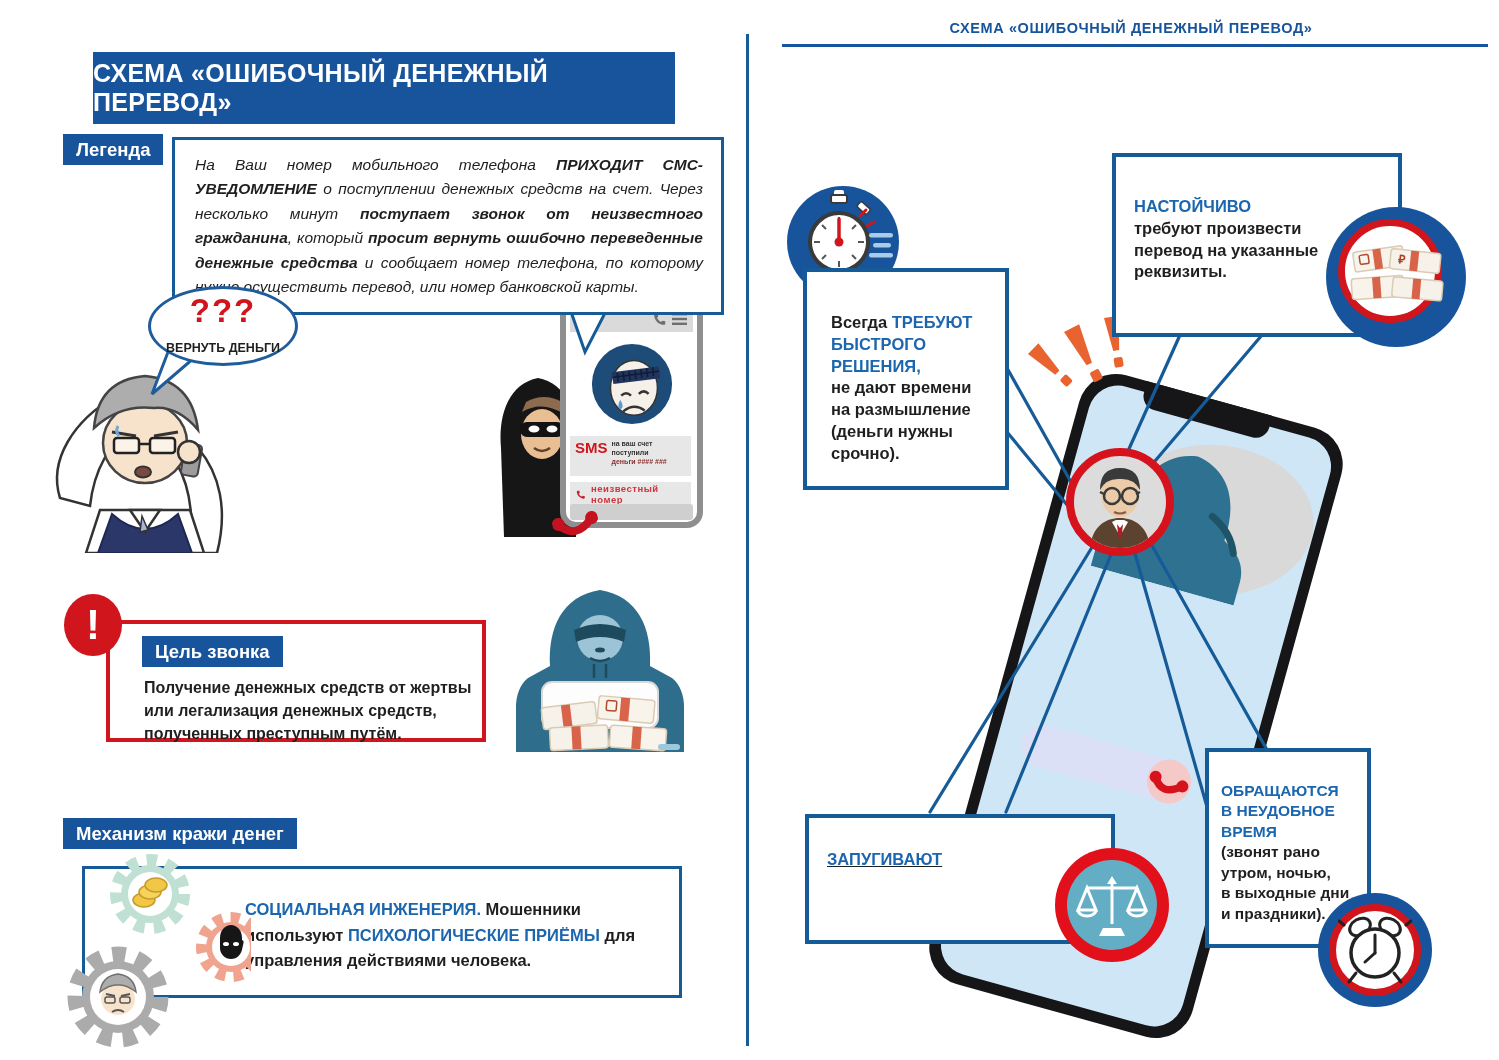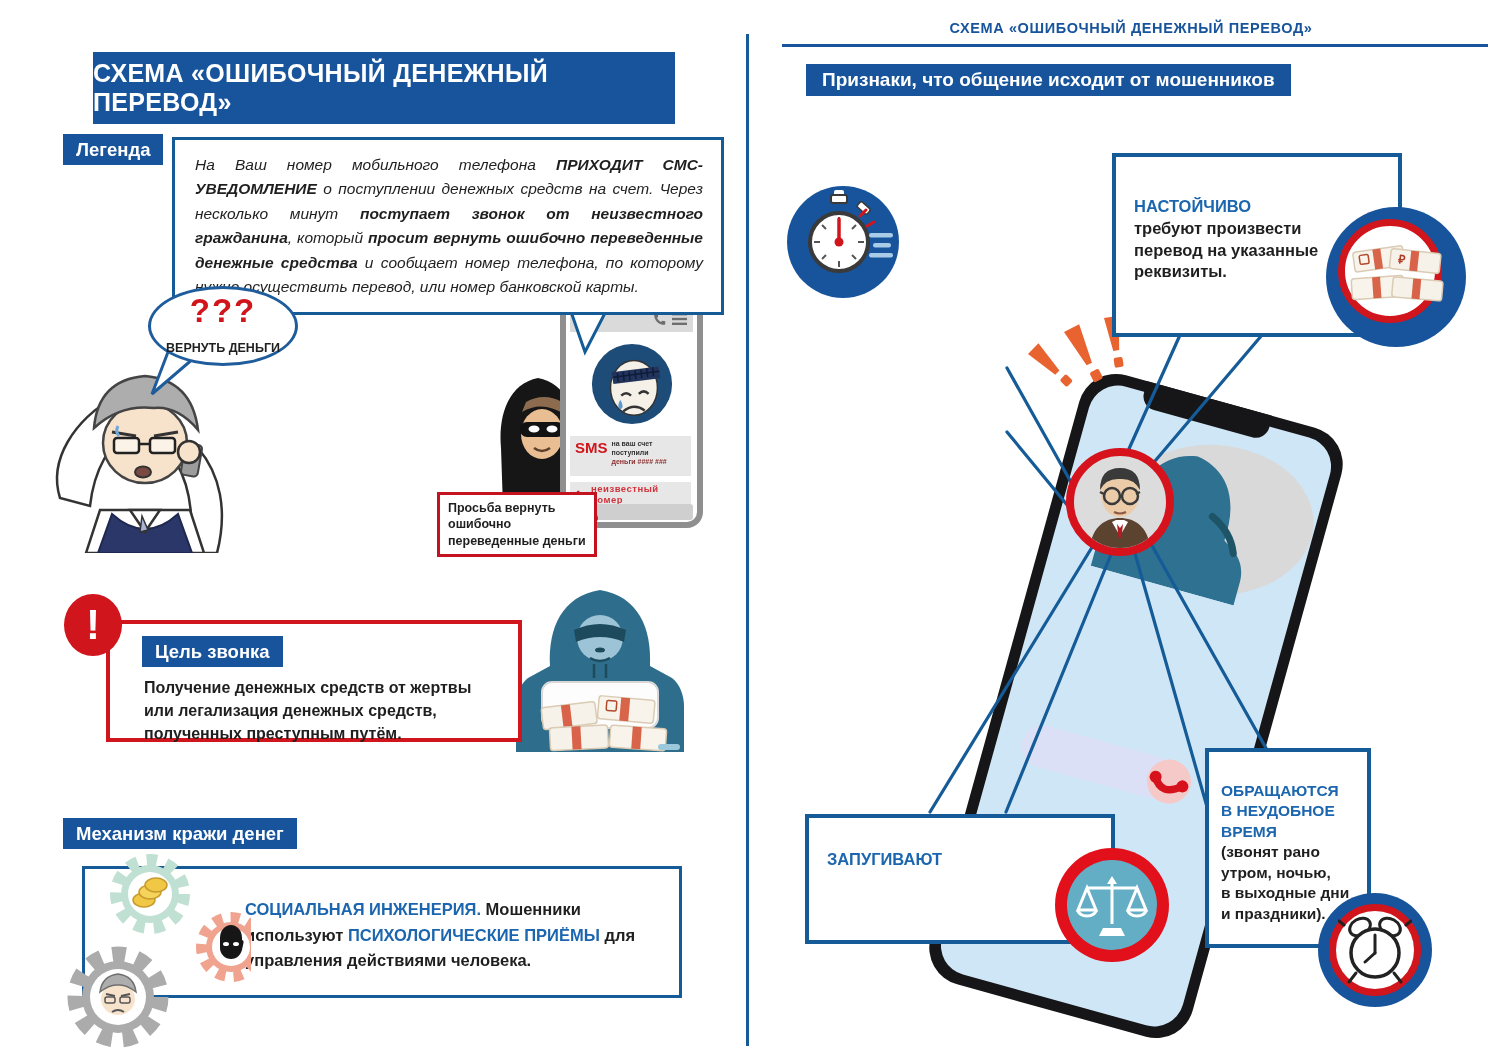--- a/index.html
+++ b/index.html
@@ -25,39 +25,39 @@
     line-height:1.58;text-align:justify;z-index:3;}
   .legend-box .bi{font-weight:bold;}
   .bubble{left:148px;top:286px;width:150px;height:80px;border:3px solid #1F5C9C;border-radius:50%;
     background:#fff;z-index:3;display:flex;flex-direction:column;align-items:center;justify-content:center;}
   .bubble .qqq{color:var(--red);font-weight:bold;font-size:33px;line-height:.85;letter-spacing:2px;}
   .bubble .btxt{font-weight:bold;font-size:12.5px;margin-top:15px;}
   .request-note{left:437px;top:492px;width:160px;border:3px solid #C41220;background:#fff;
     padding:5px 8px;font-size:12.5px;font-weight:bold;line-height:1.3;z-index:5;}
   .warn-circle{left:64px;top:594px;width:58px;height:62px;background:var(--red);border-radius:50%;
     color:#fff;font-weight:bold;font-size:42px;display:flex;align-items:center;justify-content:center;z-index:4;}
-  .goal-box{left:106px;top:620px;width:416px;height:122px;border:4px solid var(--red);
+  .goal-box{left:106px;top:620px;width:380px;height:122px;border:4px solid var(--red);
     background:#fff;z-index:3;}
   .goal-box .glabel{position:absolute;left:32px;top:12px;font-size:18.5px;}
   .goal-box .gtext{position:absolute;left:34px;top:52px;font-size:16px;font-weight:bold;line-height:1.45;}
   .mech-label{left:63px;top:818px;z-index:4;text-align:center;}
   .mech-box{left:82px;top:866px;width:600px;height:132px;border:3.5px solid var(--line);
     background:#fff;z-index:2;}
   .mech-text{position:absolute;left:160px;top:28px;width:420px;font-size:16.5px;font-weight:bold;line-height:1.55;}
   .divider{left:746px;top:34px;width:3px;height:1012px;background:var(--line);z-index:1;}
   
   .r-header{left:770px;top:20px;width:722px;text-align:center;color:var(--blue);
     font-weight:bold;font-size:14.5px;letter-spacing:.6px;z-index:3;}
   .r-line{left:782px;top:44px;width:706px;height:2.5px;background:var(--blue);z-index:3;}
   .r-subtitle{left:806px;top:64px;z-index:3;font-size:19px;padding:4px 16px;}
   .callout{border:4px solid var(--line);background:#fff;position:absolute;z-index:3;
     font-weight:bold;font-size:16.5px;line-height:1.32;}
   .c1{left:803px;top:268px;width:206px;height:222px;padding:40px 10px 10px 24px;}
   .c2{left:1112px;top:153px;width:290px;height:184px;padding:24px 18px;}
-  .c3{left:805px;top:814px;width:310px;height:130px;padding:16px 18px;}
+  .c3{left:805px;top:814px;width:310px;height:130px;padding:16px 18px;text-decoration:underline;}
   .c4{left:1205px;top:748px;width:166px;height:200px;padding:14px 12px;font-size:15.5px;}
   .circle{border-radius:50%;position:absolute;}
   .blue-circ{background:var(--blue);}
   .red-circ{background:#E2101A;}
   .inner-white{position:absolute;background:#fff;border:7px solid var(--red);border-radius:50%;}
   .stopwatch-wrap{left:787px;top:186px;width:112px;height:112px;z-index:2;}
   .money-wrap{left:1326px;top:207px;width:140px;height:140px;z-index:4;}
   .scales-wrap{left:1055px;top:848px;width:114px;height:114px;z-index:4;}
   .alarm-wrap{left:1318px;top:893px;width:114px;height:114px;z-index:4;}
   .phone-r{left:1000px;top:390px;width:272px;height:632px;transform:rotate(15.5deg);z-index:1;}
@@ -191,23 +191,20 @@
   </div>
 
   <svg class="abs handset-red" viewBox="0 0 46 46">
     <g transform="rotate(-40 23 23)">
       <circle cx="10" cy="12" r="6.5" fill="#C41220"></circle>
       <circle cx="36" cy="34" r="6.5" fill="#C41220"></circle>
       <path d="M10,12 Q8,36 36,34" stroke="#C41220" stroke-width="8" fill="none" stroke-linecap="round"></path>
     </g>
   </svg>
 
-  <div class="abs request-note preline">Просьба вернуть
-ошибочно
-переведенные деньги</div>
 
   <div class="abs warn-circle">!</div>
   <div class="abs goal-box">
     <span class="blue-label glabel">Цель звонка</span>
     <div class="gtext preline">Получение денежных средств от жертвы
 или легализация денежных средств,
 полученных преступным путём.</div>
   </div>
 
   <svg class="abs laptop-thief-wrap" viewBox="0 0 172 166">
@@ -275,21 +272,20 @@
       <rect x="59" y="155" width="10" height="6" rx="2" fill="none" stroke="#555" stroke-width="1.5"></rect>
       <rect x="74" y="155" width="10" height="6" rx="2" fill="none" stroke="#555" stroke-width="1.5"></rect>
       <path d="M66,170 q6,-4 12,0" stroke="#555" stroke-width="2" fill="none"></path>
     </g>
   </svg>
 
   <div class="abs divider"></div>
 
   <div class="abs r-header">СХЕМА «ОШИБОЧНЫЙ ДЕНЕЖНЫЙ ПЕРЕВОД»</div>
   <div class="abs r-line"></div>
-  <div class="abs blue-label r-subtitle">Признаки, что общение исходит от мошенников</div>
 
   <svg class="abs overlay" viewBox="0 0 1499 1060">
     <polygon points="560,280 622,280 585,352" fill="#fff" stroke="#155B97" stroke-width="3"></polygon>
     <polygon points="168,352 208,346 152,394" fill="#fff" stroke="#1F5C9C" stroke-width="3"></polygon>
     <g stroke="#155B97" stroke-width="3.2" stroke-linecap="round">
       <line x1="1007" y1="368" x2="1072" y2="484"></line>
       <line x1="1007" y1="432" x2="1068" y2="506"></line>
       <line x1="1180" y1="335" x2="1124" y2="460"></line>
       <line x1="1262" y1="335" x2="1144" y2="474"></line>
       <line x1="1094" y1="544" x2="930" y2="812"></line>
@@ -324,20 +320,27 @@
           <line x1="80" y1="40" x2="87" y2="36"></line>
       </g>
       <g fill="#A8CCE8">
         <rect x="82" y="47" width="24" height="4.5" rx="2.2"></rect>
         <rect x="86" y="57" width="18" height="4.5" rx="2.2"></rect>
         <rect x="82" y="67" width="24" height="4.5" rx="2.2"></rect>
       </g>
     </svg>
   </div>
 
+  <div class="callout c1">
+    <div><span>Всегда </span><span class="hl">ТРЕБУЮТ БЫСТРОГО РЕШЕНИЯ,</span></div>
+    <div class="preline">не дают времени
+на размышление
+(деньги нужны
+срочно).</div>
+  </div>
 
   <div class="callout c2">
     <div class="hl">НАСТОЙЧИВО</div>
     <div class="preline">требуют произвести
 перевод на указанные
 реквизиты.</div>
   </div>
 
   <div class="abs circle blue-circ money-wrap">
     <div class="inner-white" style="left:12px;top:12px;width:104px;height:104px;"></div>

